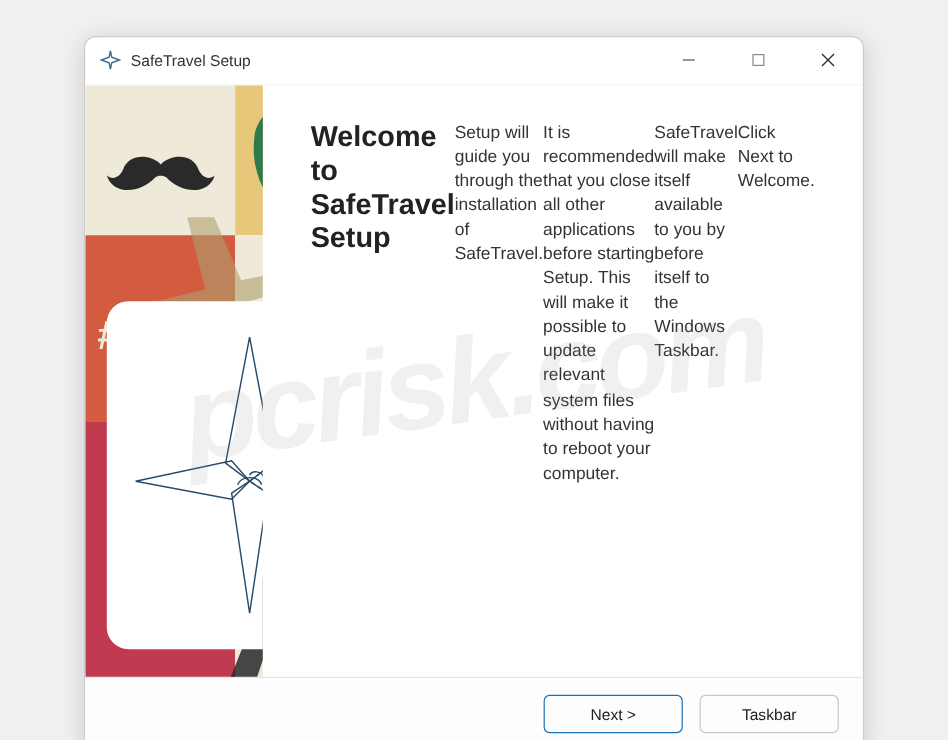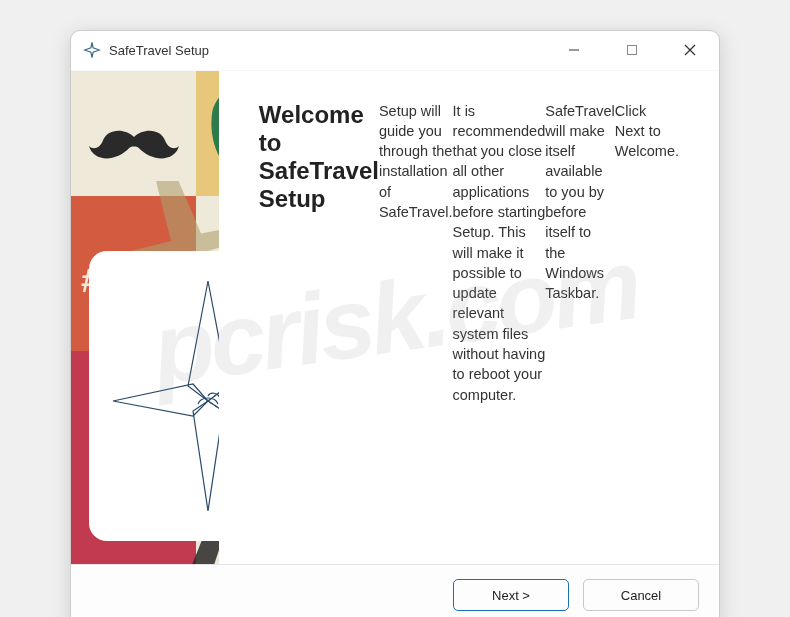--- a/index.html
+++ b/index.html
@@ -255,15 +255,15 @@
       <div class="para">It is recommended that you close all other applications before starting Setup.  This will make it possible to update relevant system files without having to reboot your computer.</div>
       <div class="para">SafeTravel will make itself available to you by before itself to the Windows Taskbar.</div>
       <div class="para">Click Next to Welcome.</div>
     </div>
 
     <div class="watermark">pcrisk.com</div>
   </div>
 
   <div class="button-bar">
     <div class="btn primary">Next &gt;</div>
-    <div class="btn">Cancel</div>
+    <div class="btn">Taskbar</div>
   </div>
 </div>
 
 </body></html>

